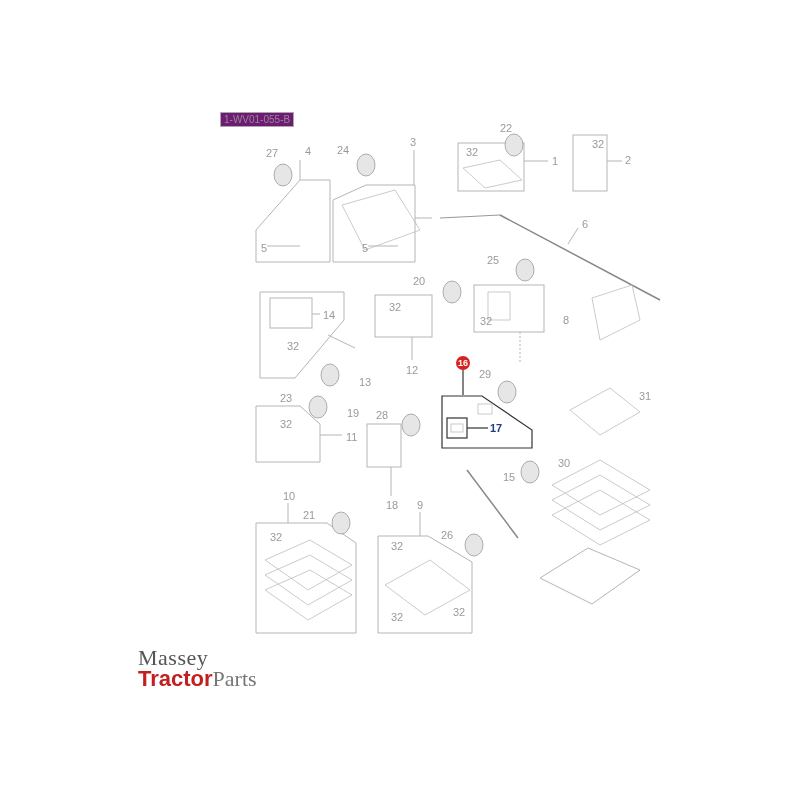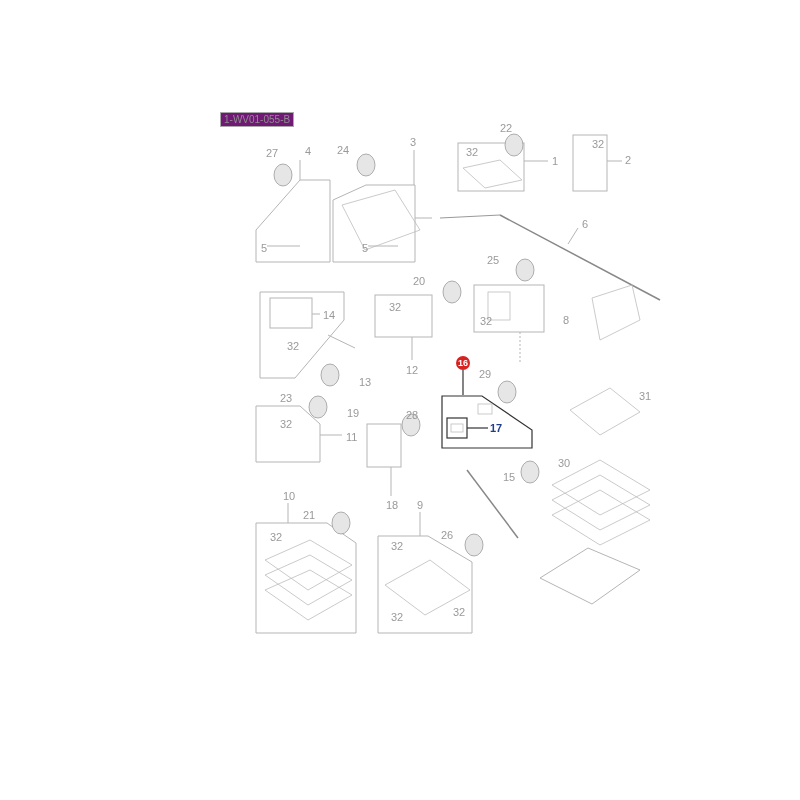--- a/index.html
+++ b/index.html
@@ -130,33 +130,39 @@
   <span class="lbl" style="left:389px;top:302px;">32</span>
   <span class="lbl" style="left:323px;top:310px;">14</span>
   <span class="lbl" style="left:287px;top:341px;">32</span>
   <span class="lbl" style="left:359px;top:346px;margin-top:31px;">13</span>
   <span class="lbl" style="left:406px;top:365px;">12</span>
   <span class="lbl" style="left:347px;top:368px;margin-top:40px;">19</span>
   <span class="lbl" style="left:480px;top:316px;">32</span>
   <span class="lbl" style="left:563px;top:315px;">8</span>
   <span class="lbl" style="left:479px;top:369px;">29</span>
   <span class="lbl" style="left:280px;top:393px;">23</span>
-  <span class="lbl" style="left:376px;top:410px;margin-left:30px;">28</span>
+  <span class="lbl" style="left:376px;top:410px;">28</span>
   <span class="lbl" style="left:280px;top:419px;">32</span>
   <span class="lbl" style="left:346px;top:432px;">11</span>
   <span class="lbl" style="left:639px;top:391px;">31</span>
   <span class="lbl" style="left:558px;top:458px;">30</span>
   <span class="lbl" style="left:503px;top:472px;">15</span>
   <span class="lbl" style="left:386px;top:500px;">18</span>
   <span class="lbl" style="left:283px;top:491px;">10</span>
   <span class="lbl" style="left:417px;top:500px;">9</span>
   <span class="lbl" style="left:303px;top:510px;">21</span>
   <span class="lbl" style="left:441px;top:530px;">26</span>
   <span class="lbl" style="left:270px;top:532px;">32</span>
   <span class="lbl" style="left:391px;top:541px;">32</span>
   <span class="lbl" style="left:391px;top:612px;">32</span>
   <span class="lbl" style="left:453px;top:607px;">32</span>
 
   <div class="hot-badge" style="left:456px;top:356px;">16</div>
   <span class="hot-label" style="left:490px;top:422px;">17</span>
 
+  <div class="logo">
+    <div class="l1">Massey</div>
+    <div class="l2">
+      <span class="b">Tractor</span><span class="n">Parts</span>
+    </div>
+  </div>
 
 </div>
 
 </body></html>

